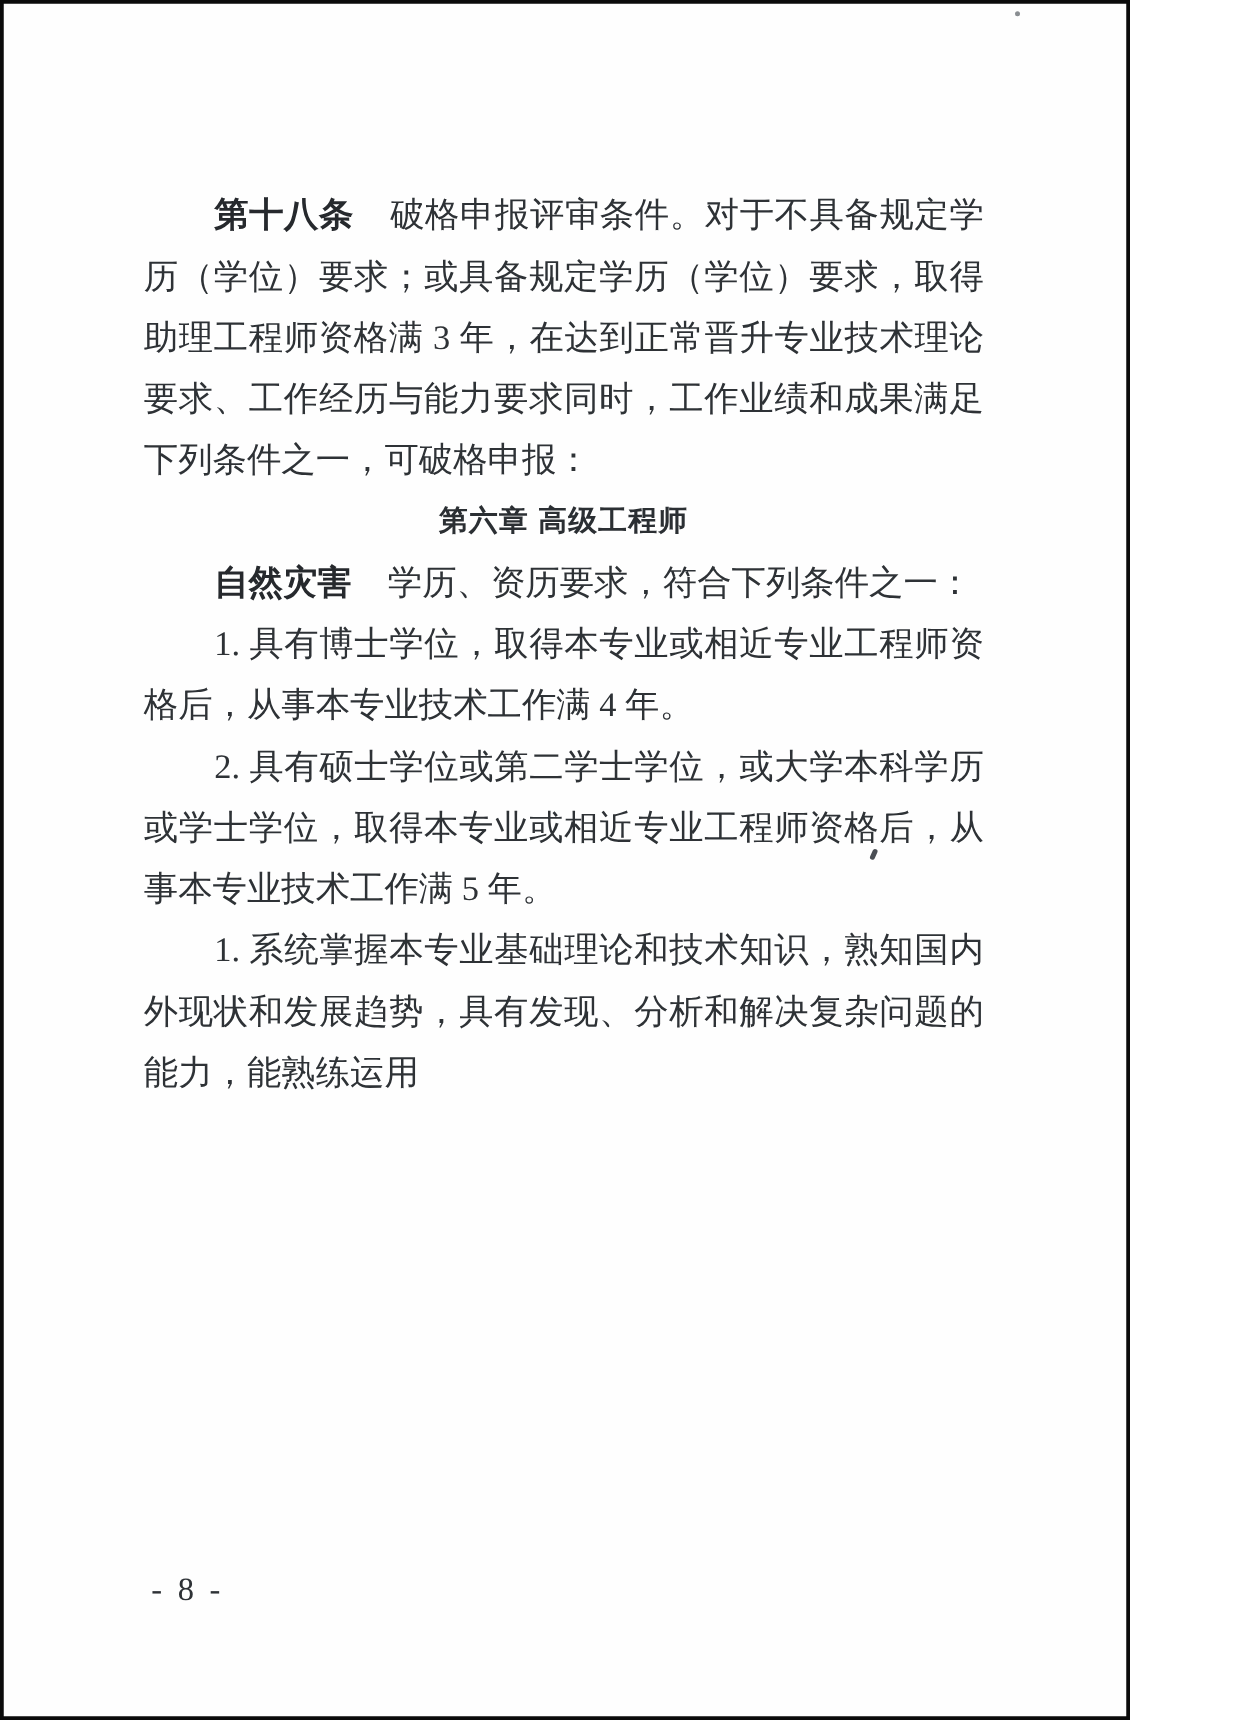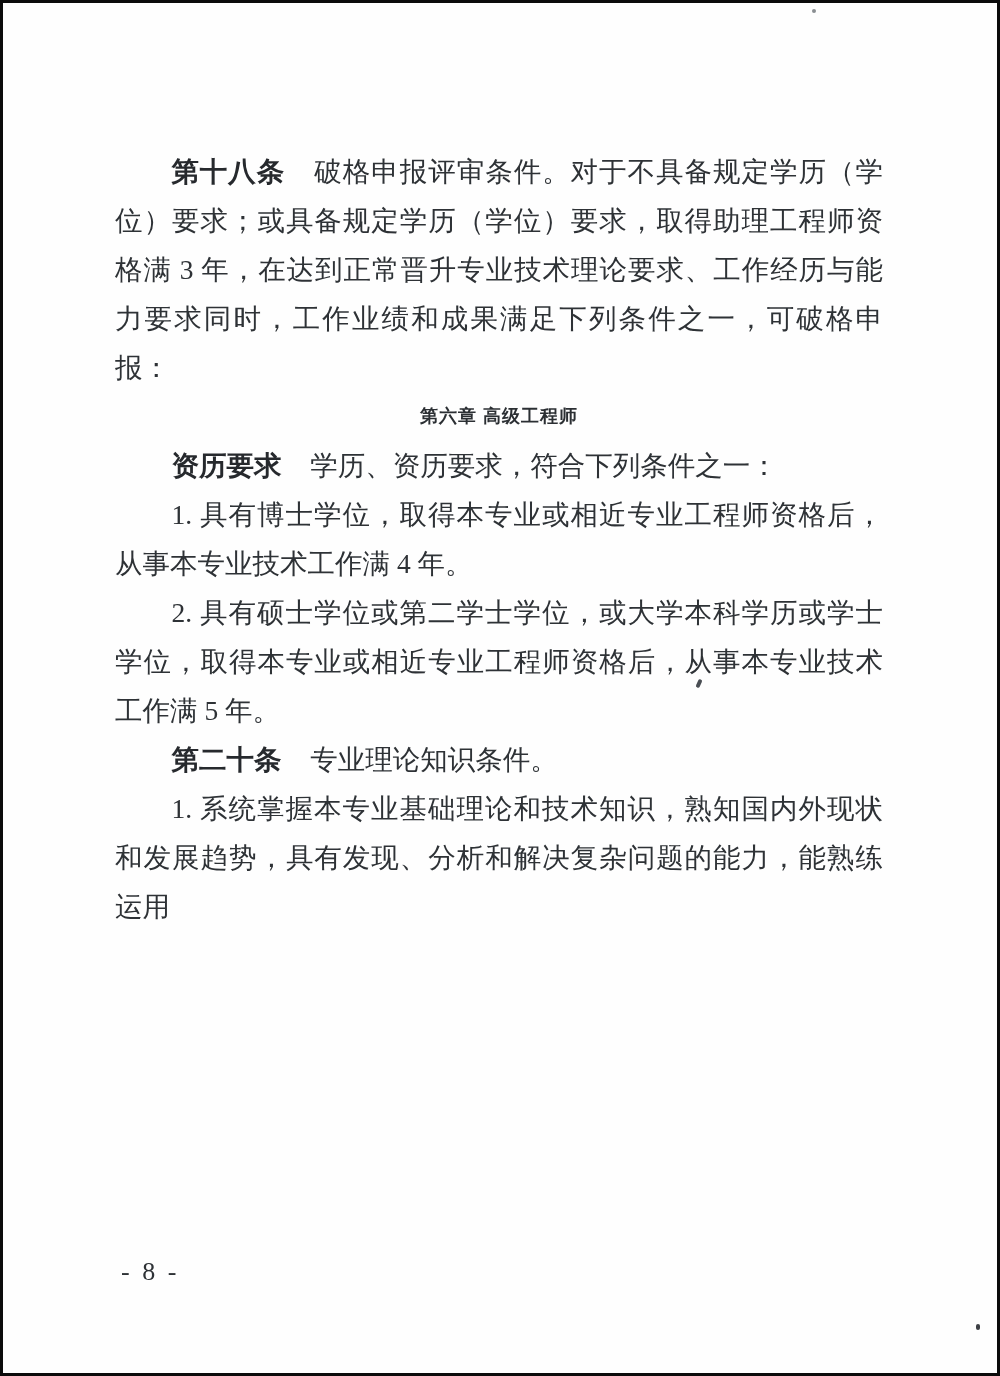--- a/index.html
+++ b/index.html
@@ -2,21 +2,21 @@
 <html><head>
 <meta charset="utf-8">
 <style>
   html, body {
     margin: 0;
     padding: 0;
     background: #ffffff;
   }
   .page {
     position: relative;
-    width: 1000px;
+    width: 904px;
     height: 1376px;
     box-sizing: border-box;
     background: #fefefe;
     border: 3px solid #0b0b0b;
     overflow: hidden;
     color: #2e3236;
     font-family: "Liberation Serif", "DejaVu Serif", serif;
   }
   .content {
     box-sizing: border-box;
@@ -35,21 +35,21 @@
     font-weight: bold;
     color: #26292d;
     margin-right: 1.05em;
   }
   .chapter-heading {
     margin: 49px 0 41px 0;
     text-indent: 0 !important;
     text-align: center !important;
     font-family: "Liberation Sans", "DejaVu Sans", sans-serif;
     font-weight: bold;
-    font-size: 18px;
+    font-size: 23px;
     color: #2b2f33;
     letter-spacing: 1px;
   }
   .page-number {
     position: absolute;
     left: 118px;
     top: 1254px;
     font-size: 26px;
     letter-spacing: 3px;
     color: #2e3236;
@@ -87,31 +87,28 @@
     <p>
       <span class="article-label">第十八条</span><span>破格申报评审条件。对于不具备规定学历（学位）要求；或具备规定学历（学位）要求，取得助理工程师资格满 3 年，在达到正常晋升专业技术理论要求、工作经历与能力要求同时，工作业绩和成果满足下列条件之一，可破格申报：</span>
     </p>
 
 
 
 
     <p class="chapter-heading">第六章 高级工程师</p>
 
     <p>
-      <span class="article-label">资历要求</span><span>学历、资历要求，符合下列条件之一：</span>
+      <span class="article-label">自然灾害</span><span>学历、资历要求，符合下列条件之一：</span>
     </p>
 
     <p>1. 具有博士学位，取得本专业或相近专业工程师资格后，从事本专业技术工作满 4 年。</p>
 
     <p>2. 具有硕士学位或第二学士学位，或大学本科学历或学士学位，取得本专业或相近专业工程师资格后，从事本专业技术工作满 5 年。</p>
 
 
-    <p>
-      <span class="article-label">第二十条</span><span>专业理论知识条件。</span>
-    </p>
 
     <p>1. 系统掌握本专业基础理论和技术知识，熟知国内外现状和发展趋势，具有发现、分析和解决复杂问题的能力，能熟练运用</p>
 
   </div>
 
   <div class="page-number">- 8 -</div>
 
   <div class="scan-speck speck-1"></div>
   <div class="scan-speck speck-2"></div>
   <div class="scan-speck speck-3"></div>

